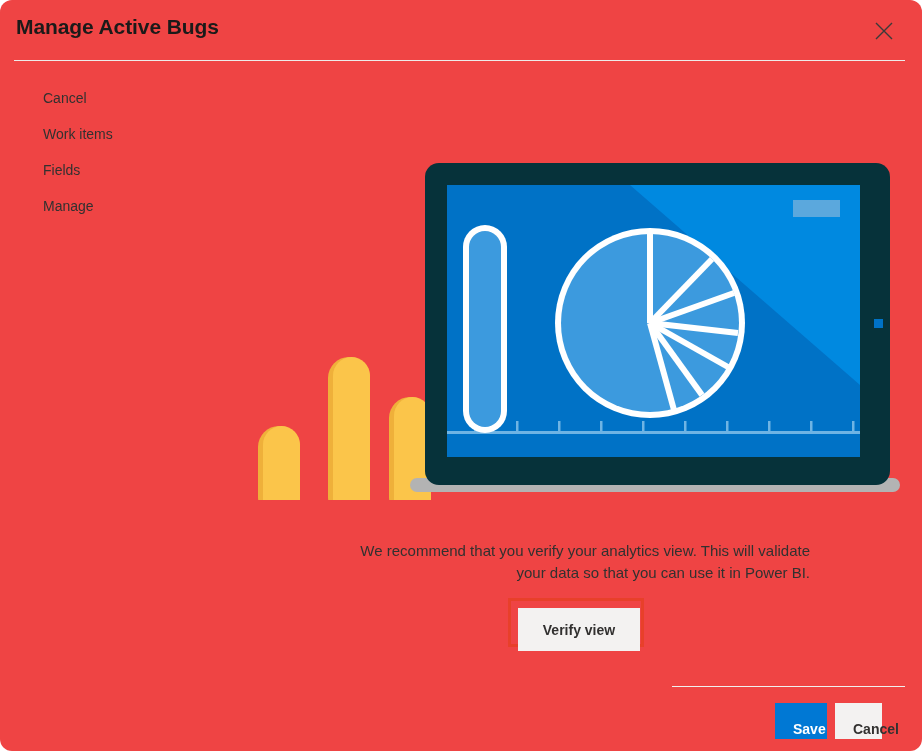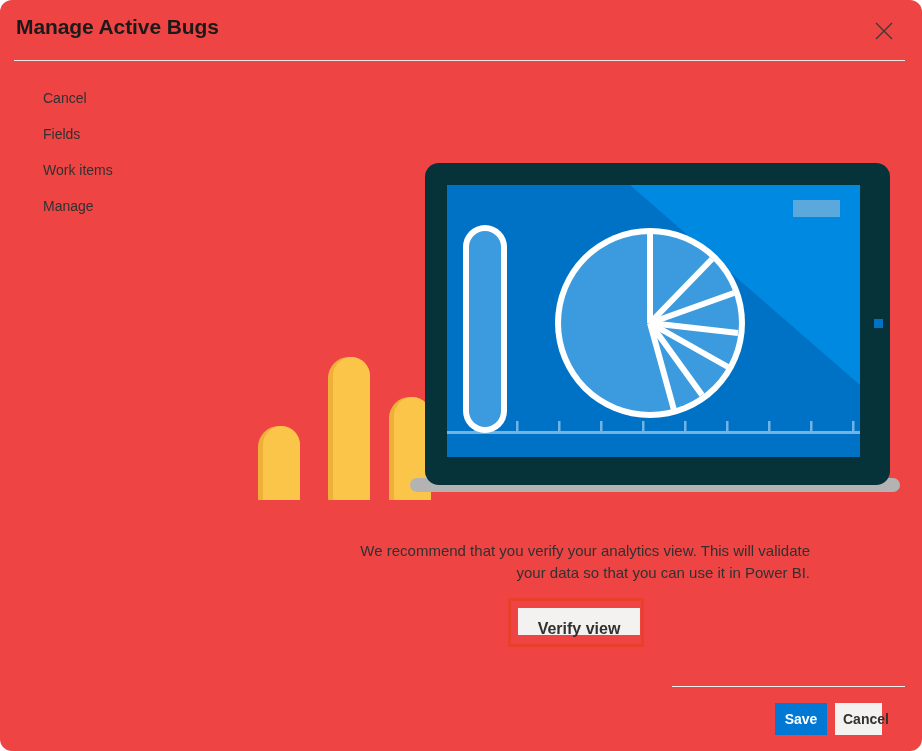--- a/index.html
+++ b/index.html
@@ -137,25 +137,25 @@
     width: 136px;
     height: 49px;
     border: 3px solid #e8402a;
     box-sizing: border-box;
   }
   .verify-button {
     position: absolute;
     left: 7px;
     top: 7px;
     width: 122px;
-    height: 27px;
+    height: 43px;
     background: #f3f2f1;
     border: none;
     font-family: "Liberation Sans", sans-serif;
-    font-size: 16px;
+    font-size: 14px;
     font-weight: bold;
     color: #323130;
     cursor: pointer;
     padding: 12px;
   }
 
   
   .footer-divider {
     position: absolute;
     left: 672px;
@@ -173,21 +173,21 @@
   }
   .btn {
     position: absolute;
     top: 3px;
     height: 32px;
     border: none;
     font-family: "Liberation Sans", sans-serif;
     font-size: 14px;
     font-weight: bold;
     cursor: pointer;
-    padding: 8px;
+    padding: 18px;
   }
   .btn-save {
     left: 775px;
     width: 52px;
     background: #0078d4;
     color: #ffffff;
   }
   .btn-cancel {
     left: 835px;
     width: 47px;
@@ -210,24 +210,24 @@
       </span>
     </button>
     <div class="header-divider"></div>
   </div>
 
   <nav class="sidebar">
     <div class="sidebar-item">
       <span>Cancel</span>
     </div>
     <div class="sidebar-item">
+      <span>Work items</span>
+    </div>
+    <div class="sidebar-item">
       <span>Fields</span>
-    </div>
-    <div class="sidebar-item">
-      <span>Work items</span>
     </div>
     <div class="sidebar-item">
       <span>Manage</span>
     </div>
   </nav>
 
   <div class="main-content">
 
     <div class="illustration">
       <svg width="660" height="345" viewBox="0 0 660 345" xmlns="http://www.w3.org/2000/svg">

